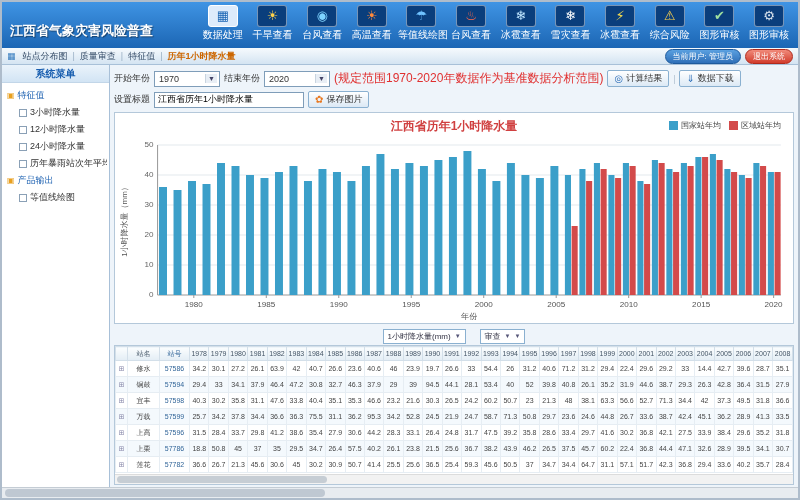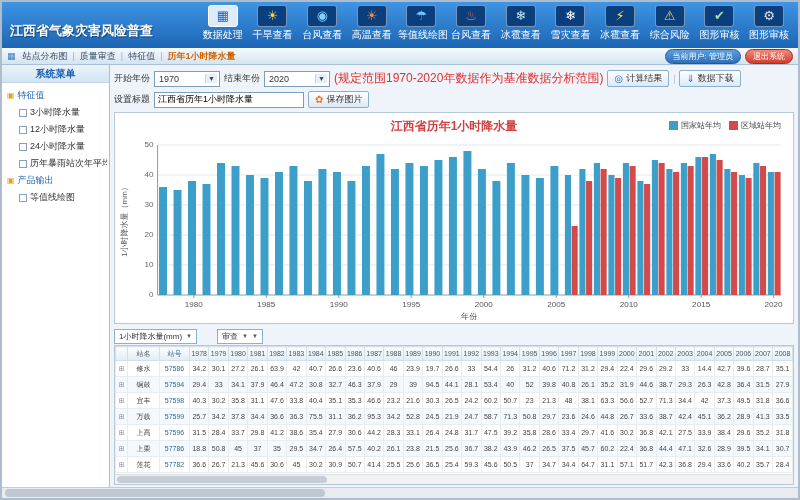--- a/index.html
+++ b/index.html
@@ -73,21 +73,21 @@
   .chart-panel { position:relative; background:#fff; border:1px solid #b4c8da; height:212px;
     margin-top:2px; flex:0 0 auto; }
   .chart-title { text-align:center; color:#d04040; font-weight:bold; font-size:12px; padding-top:5px; }
   .legend { position:absolute; top:7px; right:12px; display:flex; gap:8px; font-size:8px;
     align-items:center; color:#444; }
   .legend .entry { display:flex; align-items:center; gap:3px; }
   .swatch { width:9px; height:9px; display:inline-block; }
   #chart-svg { position:absolute; left:4px; right:4px; bottom:2px; width:calc(100% - 8px); height:182px; }
 
   
-  .filter-row { display:flex; align-items:center; gap:20px; height:18px; margin-top:3px; flex:0 0 auto; }
+  .filter-row { display:flex; align-items:center; gap:14px; height:18px; margin-top:3px; flex:0 0 auto;justify-content:center; }
   .filter-box { display:flex; align-items:center; gap:4px; border:1px solid #8ab0d0; background:#fff;
     font-size:8px; color:#334; padding:1px 4px; height:15px; cursor:pointer; }
   .filter-box .arr { font-size:6px; color:#557; }
   .table-wrap { flex:1; min-height:0; border:1px solid #b4c8da; background:#fff; overflow:hidden;
     display:flex; flex-direction:column; margin-bottom:2px; }
   table { width:100%; border-collapse:collapse; table-layout:fixed; font-size:7px; }
   th { background:linear-gradient(#fbfdfe,#e3edf5); border:1px solid #d3dfe9; color:#445566;
     font-weight:normal; height:14px; overflow:hidden; white-space:nowrap; }
   td { border:1px solid #e6edf3; color:#444; text-align:center; height:16px;
     white-space:nowrap; overflow:hidden; }

